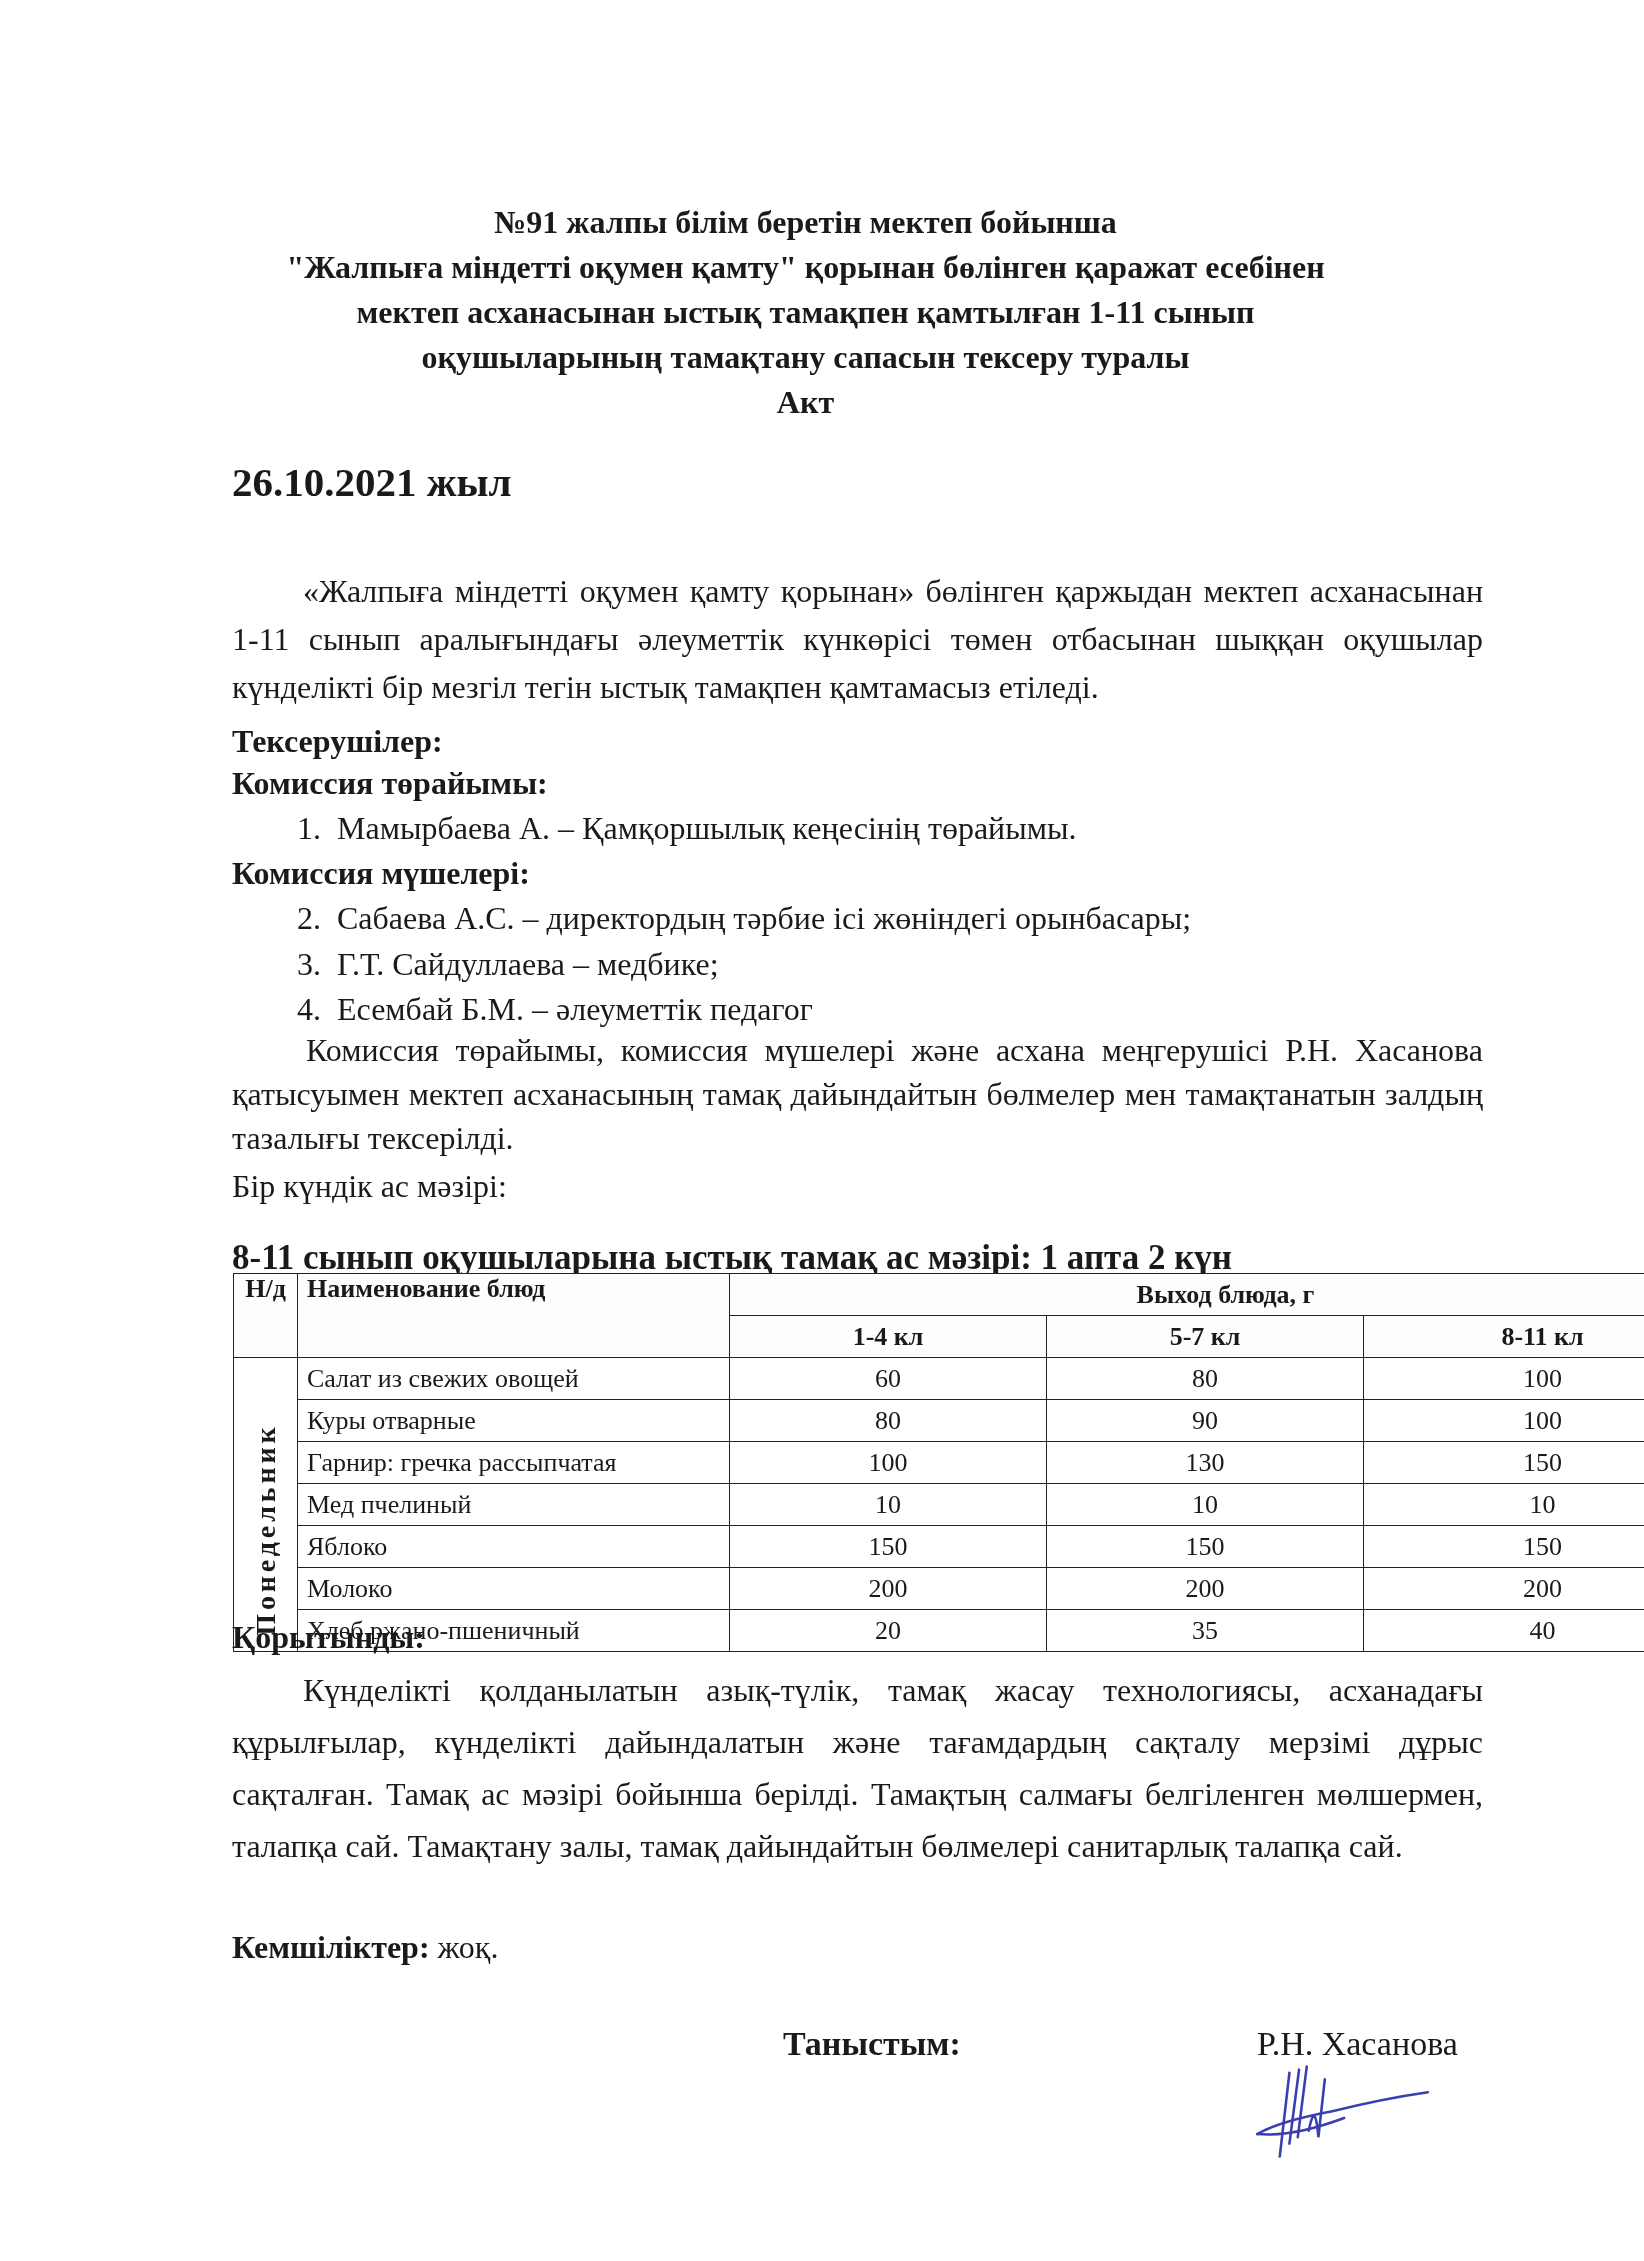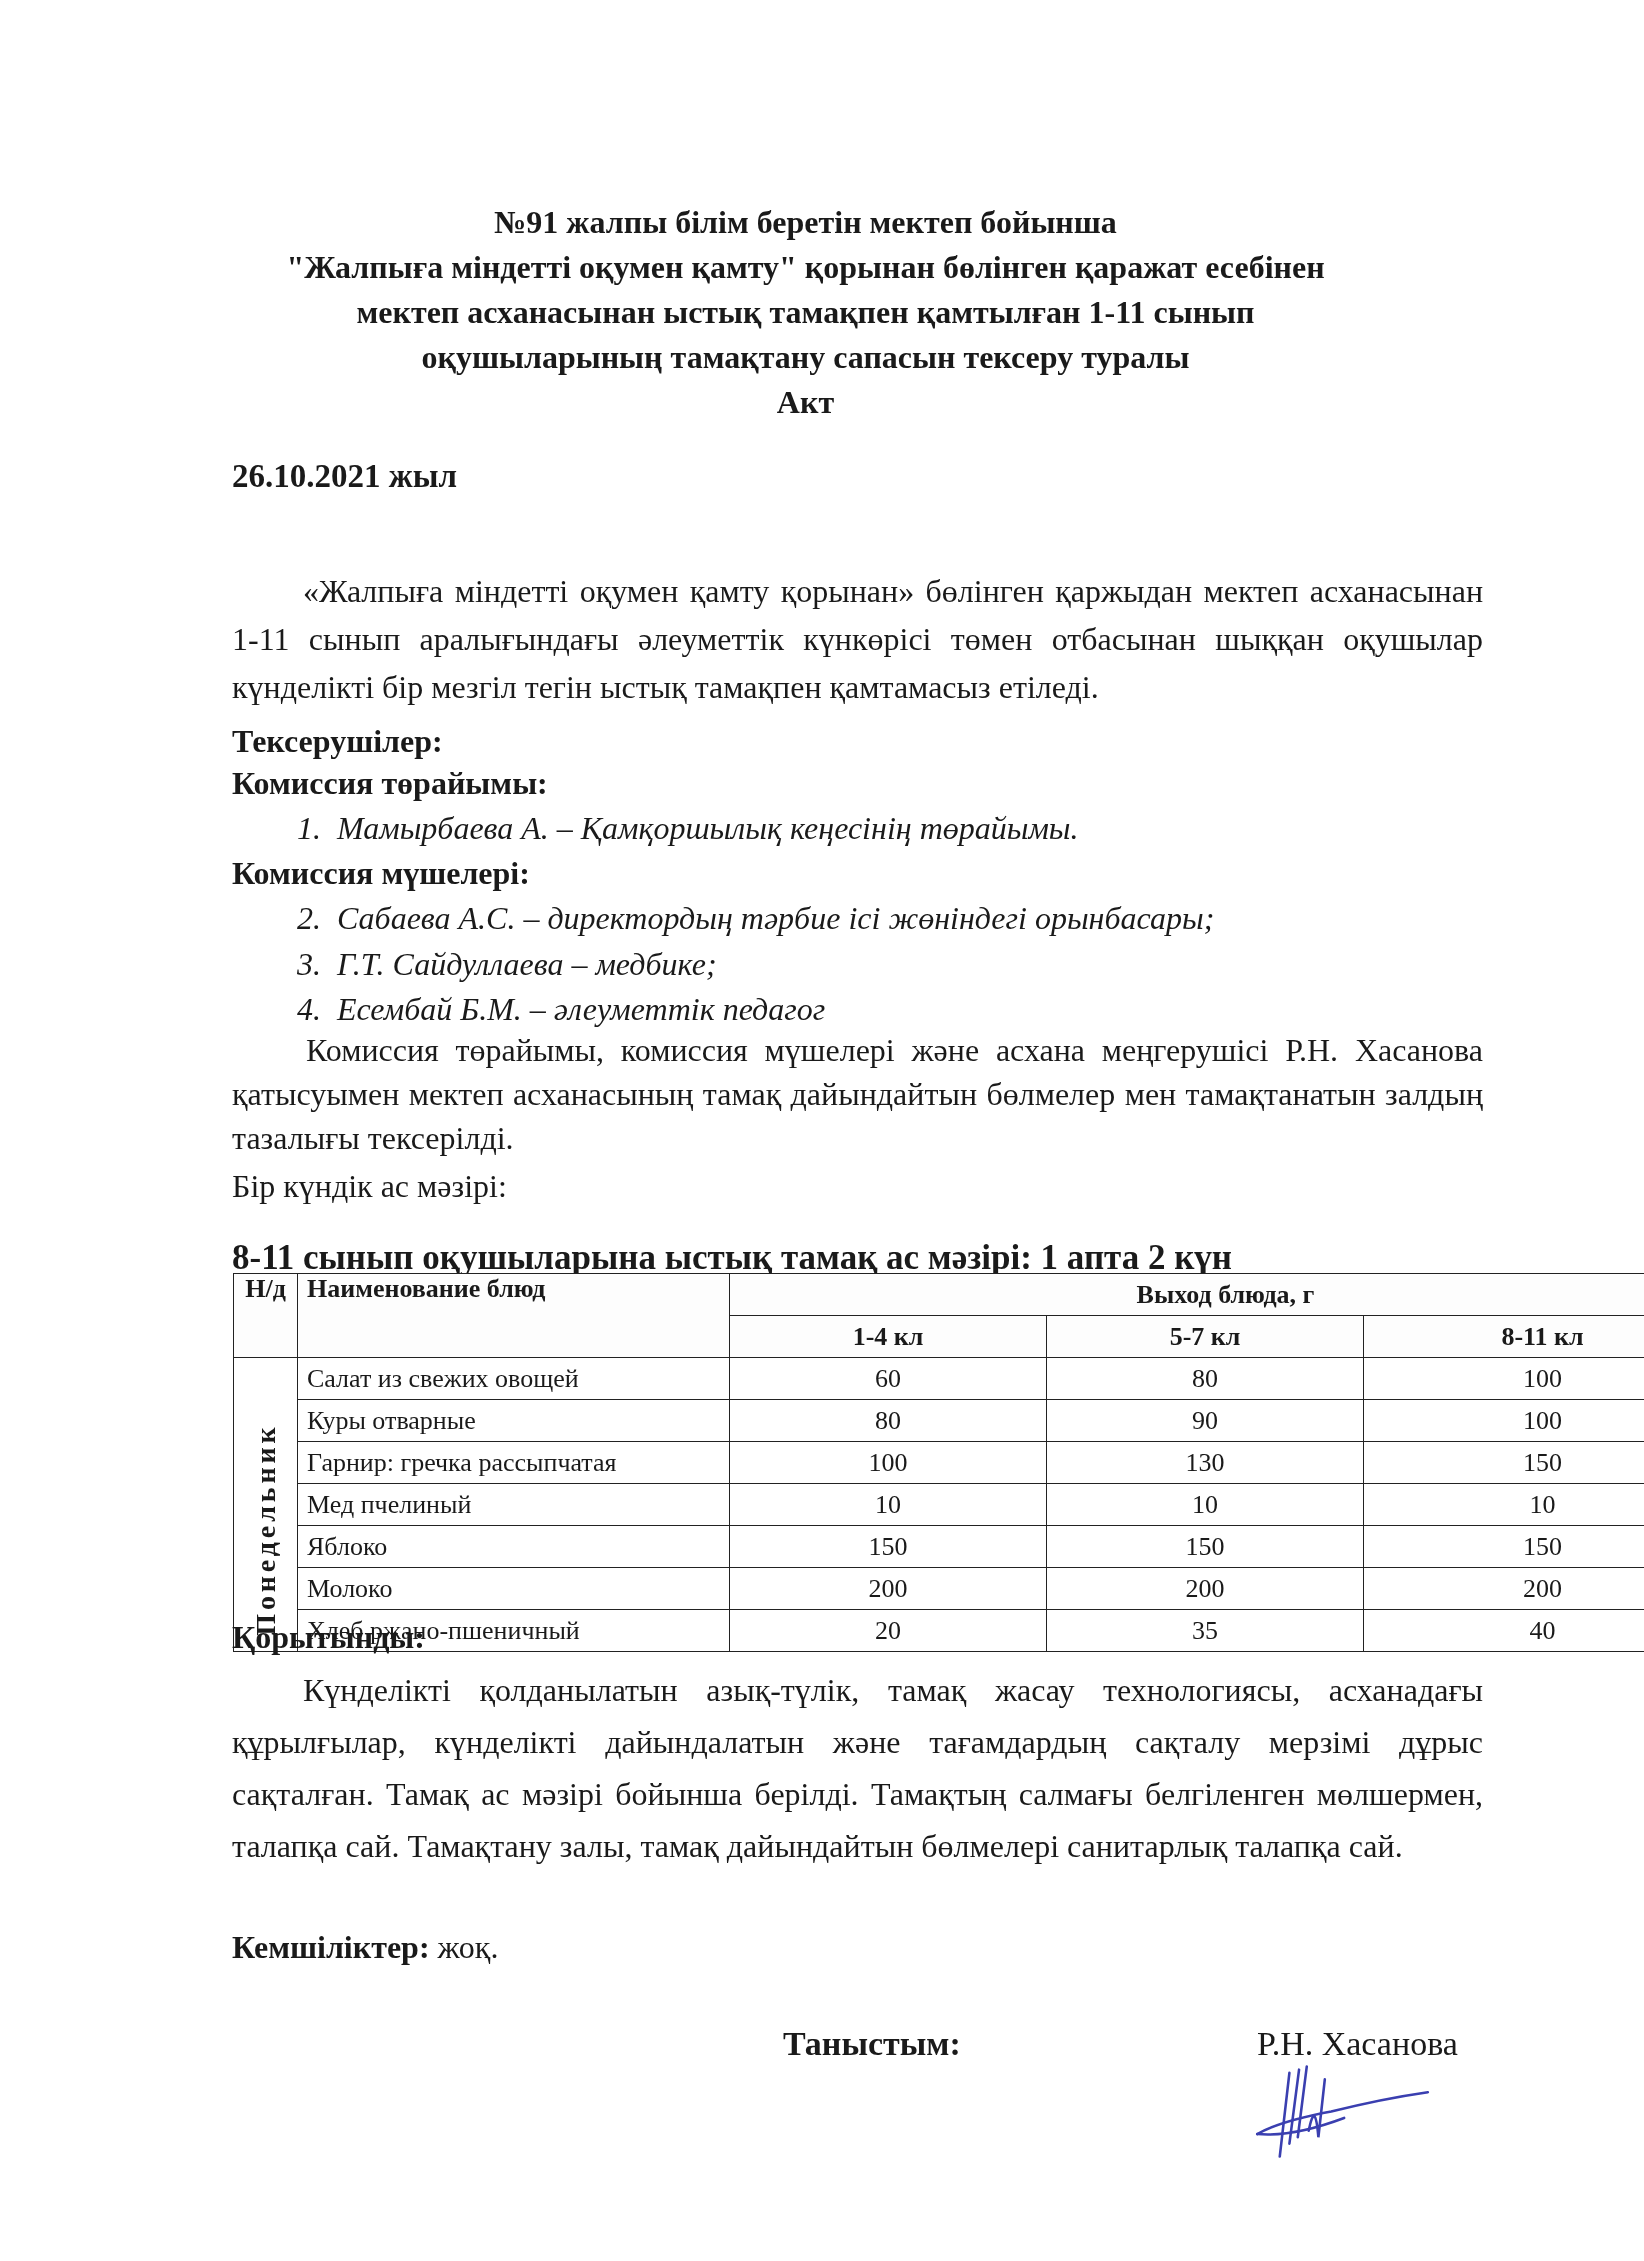--- a/index.html
+++ b/index.html
@@ -1,27 +1,27 @@
 <!DOCTYPE html>
 <html style="font-size:10.3px"><head>
 <meta charset="utf-8">
 <style>
   html, body { margin:0; padding:0; background:#ffffff; }
   body { width:1644px; height:2261px; position:relative; overflow:hidden;
          font-family:"Liberation Serif","DejaVu Serif",serif; color:#1a1a1a; }
   .page { position:absolute; left:0; top:0; width:1644px; height:2261px; }
   .title { position:absolute; left:177px; width:1257px; top:200px; text-align:center;
            font-weight:bold; font-size:32px; line-height:45px; }
-  .date { position:absolute; left:232px; top:458px; font-weight:bold; font-size:33px; }
+  .date { position:absolute; left:232px; top:458px; font-weight:bold; font-size:41px; }
   .para { position:absolute; left:232px; width:1251px; font-size:32px; line-height:48px;
           text-align:justify; }
   .indent { text-indent:71px; }
   .bold { font-weight:bold; }
   .line { position:absolute; left:232px; font-size:32px; line-height:39px; }
-  .list-item { position:absolute; left:297px; font-size:32px; line-height:39px;font-style:italic; }
+  .list-item { position:absolute; left:297px; font-size:32px; line-height:39px; }
   .menu-title { position:absolute; left:232px; top:1238px; font-weight:bold; font-size:35px; }
   table.menu { position:absolute; left:233px; top:1273px; width:1489px; border-collapse:collapse;
                font-size:26px; }
   table.menu td, table.menu th { border:1.9px solid #222; padding:0 9px; height:41px; }
   table.menu th { font-weight:bold; background:#fdfdfd; }
   table.menu td.num { text-align:center; }
   .day-cell { width:45px; text-align:center; vertical-align:bottom; padding:0 !important; }
   .day-label { display:inline-block; writing-mode:vertical-rl; transform:rotate(180deg);
                font-weight:bold; font-size:28px; letter-spacing:3.9px; padding:7.7px 0; }
   .sign-label { position:absolute; left:783px; top:2025px; font-weight:bold; font-size:34px; }

